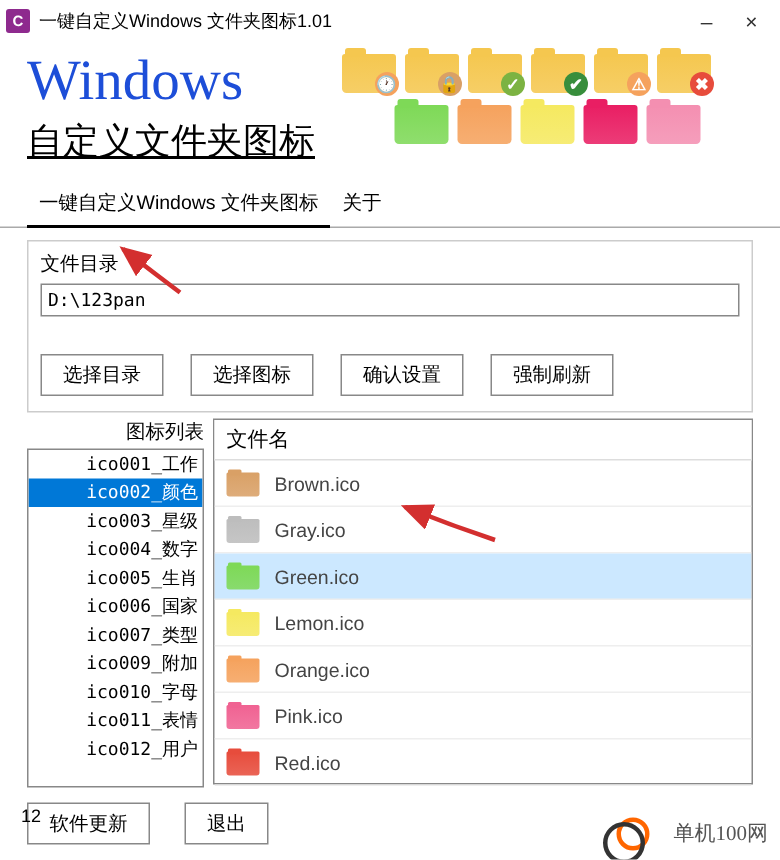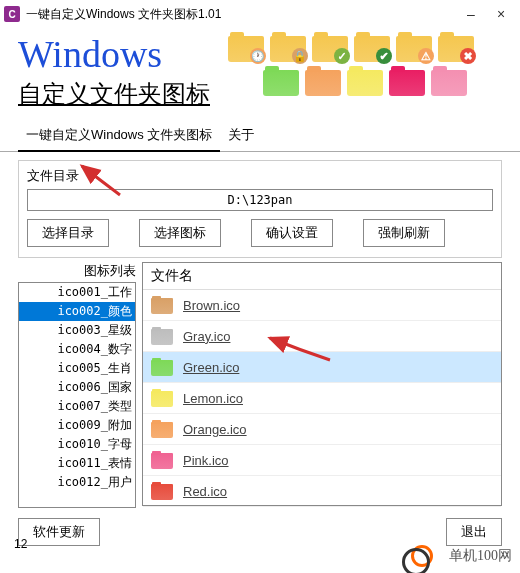--- a/index.html
+++ b/index.html
@@ -17,39 +17,39 @@
 .icon-row { display: flex; gap: 6px; margin-bottom: 4px; }
 .folder-ico { width: 36px; height: 30px; position: relative; }
 .folder-shape { width: 36px; height: 26px; border-radius: 2px 2px 3px 3px; position: absolute; bottom: 0; }
 .folder-tab { width: 14px; height: 6px; border-radius: 2px 2px 0 0; position: absolute; top: 0; left: 2px; }
 .folder-badge { position: absolute; right: -2px; bottom: -2px; width: 16px; height: 16px; border-radius: 50%; display: flex; align-items: center; justify-content: center; font-size: 11px; color: #fff; font-weight: bold; }
 .tabs { display: flex; border-bottom: 1px solid #aaa; padding: 0 18px; margin-top: 4px; }
 .tab { padding: 4px 8px 6px; font-size: 13px; color: #000; cursor: pointer; }
 .tab.active { border-bottom: 2px solid #000; margin-bottom: -1px; }
 .panel { margin: 8px 18px 4px; border: 1px solid #ccc; padding: 6px 8px 10px; }
 .panel-label { font-size: 13px; margin-bottom: 4px; display: inline-block; }
-.path-input { width: 100%; border: 1px solid #888; padding: 3px 4px; font-family: "SimSun", monospace; font-size: 12px; text-align: center; }
-.btn-row { display: flex; gap: 30px; margin-top: 8px; }
+.path-input { width: 100%; border: 1px solid #888; padding: 3px 4px; font-family: "SimSun", monospace; font-size: 12px; }
+.btn-row { display: flex; gap: 18px; margin-top: 25px; }
 .btn { border: 1px solid #888; background: #fff; padding: 4px 14px; font-size: 13px; cursor: pointer; font-family: inherit; }
 .content { display: flex; padding: 0 18px; gap: 6px; }
 .left-panel { width: 118px; text-align: right; }
 .left-label { font-size: 13px; margin-bottom: 2px; }
 .icon-list { border: 1px solid #888; height: 226px; overflow: hidden; background: #fff; }
 .icon-item { padding: 1px 3px; font-family: "SimSun", monospace; font-size: 12px; white-space: nowrap; overflow: hidden; cursor: pointer; }
 .icon-item.selected { background: #0078d7; color: #fff; }
 .right-panel { flex: 1; border: 1px solid #888; height: 244px; position: relative; background: #fff; }
 .file-header { background: #fff; border-bottom: 1px solid #ddd; padding: 4px 8px; font-size: 14px; }
 .file-list { overflow-y: scroll; height: 218px; }
 .file-row { display: flex; align-items: center; padding: 6px 8px; border-bottom: 1px solid #eee; cursor: pointer; }
 .file-row.selected { background: #cce8ff; }
 .file-icon { width: 22px; height: 18px; margin-right: 10px; position: relative; }
 .file-icon-shape { width: 22px; height: 16px; border-radius: 1px 1px 2px 2px; position: absolute; bottom: 0; }
 .file-icon-tab { width: 9px; height: 4px; border-radius: 1px 1px 0 0; position: absolute; top: 0; left: 1px; }
-.file-name { font-size: 13px; color: #444; text-decoration: underline; }
-.footer { display: flex; justify-content: space-between; gap: 4px; padding: 10px 18px 4px; }
+.file-name { font-size: 13px; color: #444; }
+.footer { display: flex; justify-content: flex-start; gap: 23px; padding: 10px 18px 4px; }
 .status { position: absolute; bottom: 22px; left: 14px; font-size: 12px; }
 .watermark { position: absolute; bottom: 6px; right: 8px; display: flex; align-items: center; gap: 16px; }
 .wm-logo { width: 22px; height: 22px; border-radius: 50%; border: 3px solid #f60; position: relative; }
 .wm-logo::after { content: ''; position: absolute; width: 22px; height: 22px; border-radius: 50%; border: 3px solid #333; left: -12px; top: 0; }
 .wm-text { font-size: 14px; color: #555; font-family: "SimSun", serif; }
 .arrow { position: absolute; pointer-events: none; }
 .arrow svg { overflow: visible; }
 ::-webkit-scrollbar { width: 16px; }
 ::-webkit-scrollbar-track { background: #f0f0f0; }
 ::-webkit-scrollbar-thumb { background: #c0c0c0; border: 1px solid #a0a0a0; }

